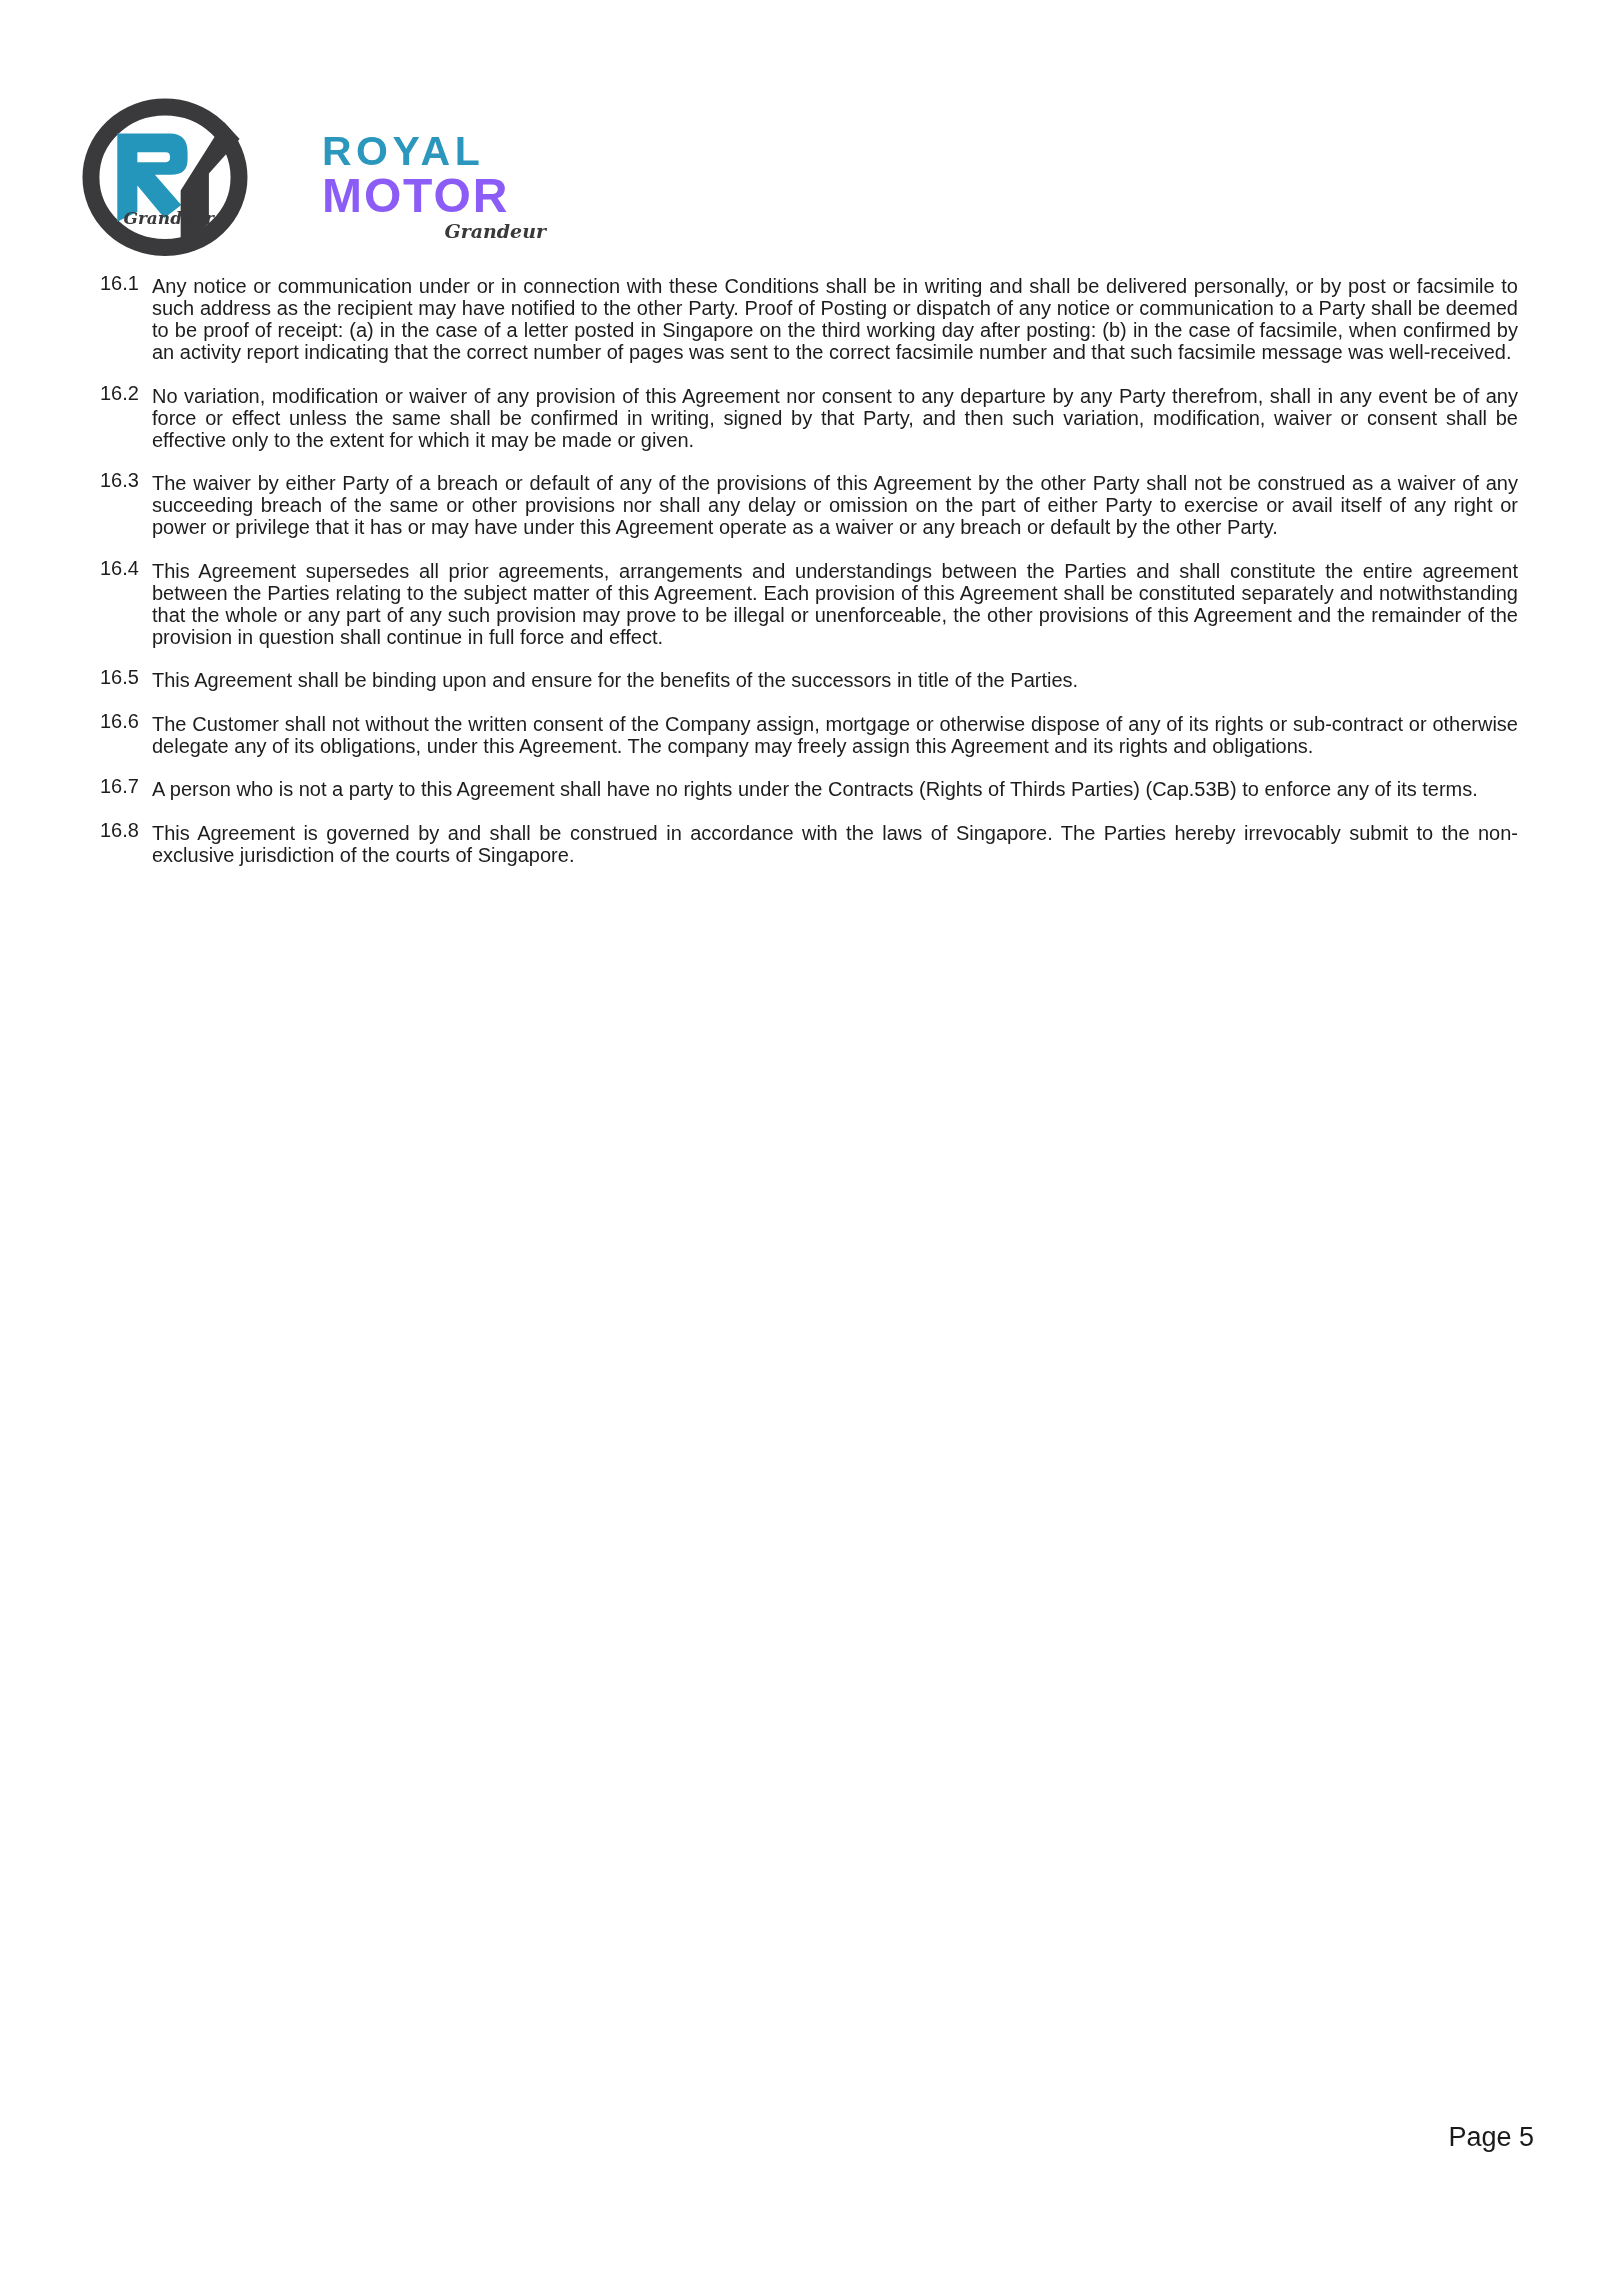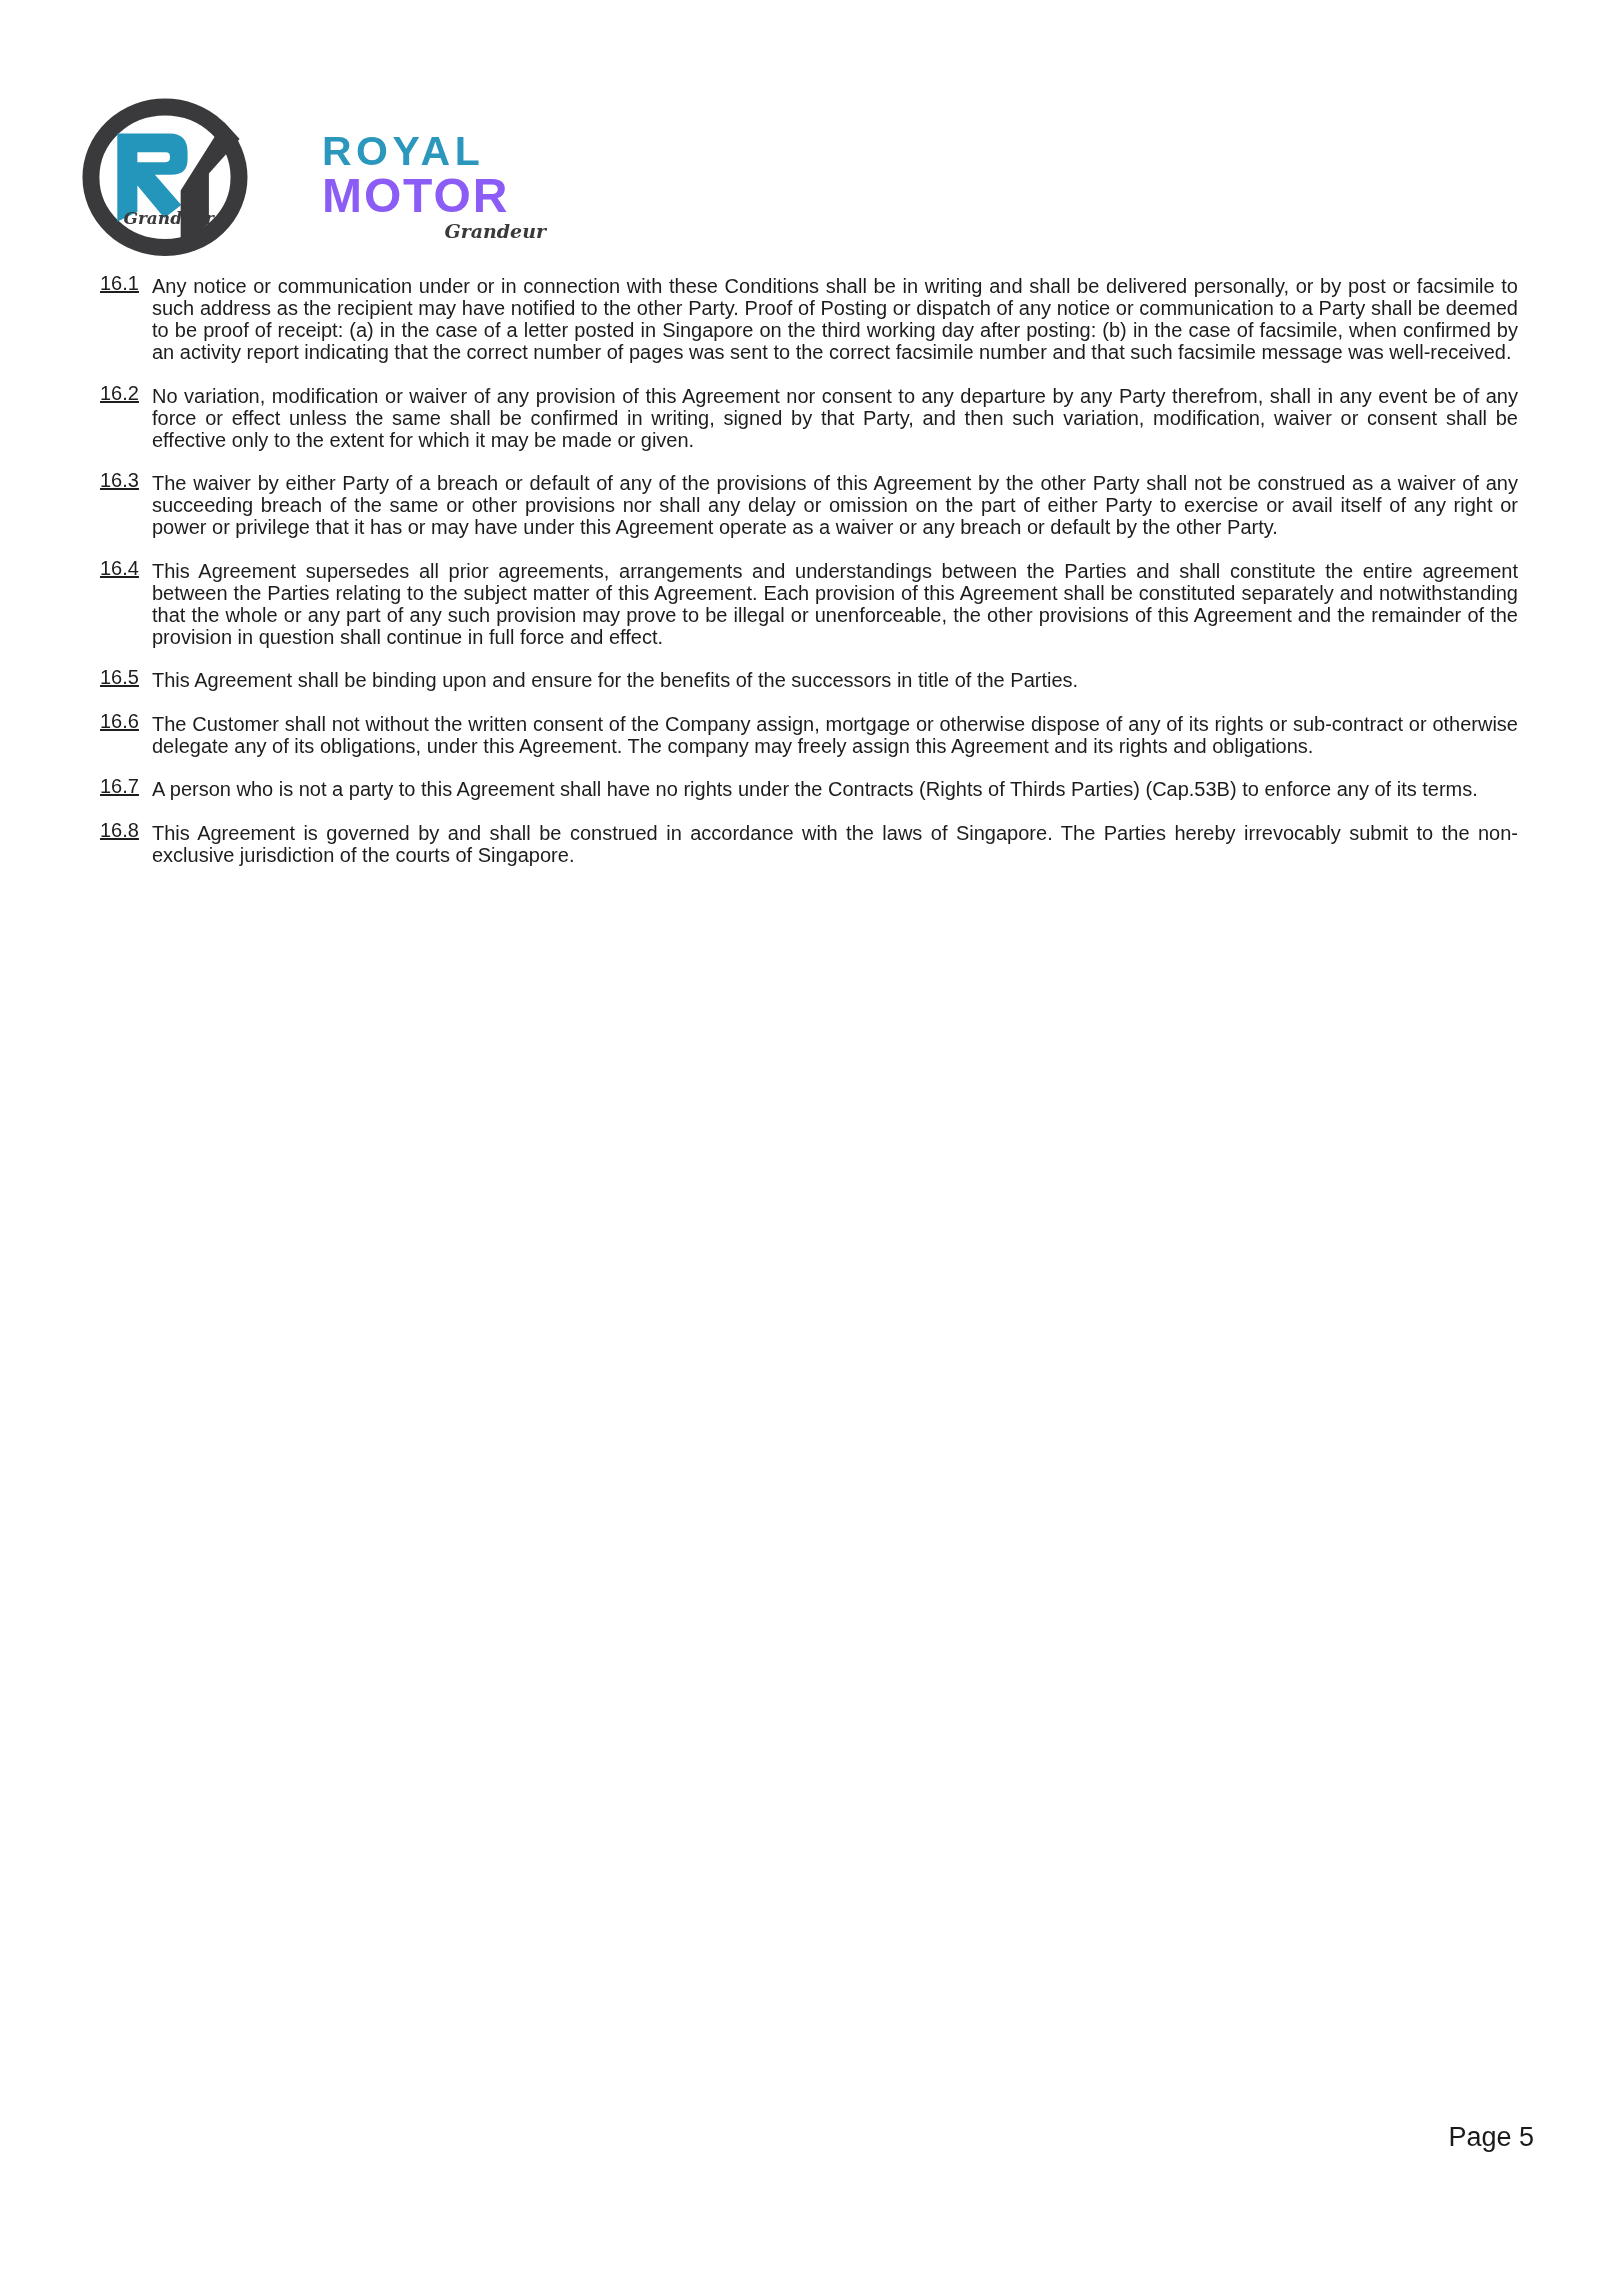--- a/index.html
+++ b/index.html
@@ -31,21 +31,21 @@
     width: 224px; margin-top: 1.3px;
   }
 
   
   .doc-body { position: absolute; left: 0; top: 269px; width: 1623px; padding: 0 99px 0 100px; box-sizing: border-box; }
   .heading { font-size: 22px; font-weight: bold; margin: 0 0 16.6px 0; color: #111; }
   .heading .h-num { display: inline-block; width: 49px; }
   .heading .h-title { border-bottom: 3.2px solid #111; padding-bottom: 1.9px; }
 
   .clause { display: grid; grid-template-columns: 46px 1fr; margin: 0 0 9.5px 0; }
-  .c-num { font-size: 20px; line-height: 29px; text-decoration: underline; }
+  .c-num { font-size: 20px; line-height: 29px; }
   .c-text {
     margin: 6px; font-size: 20px; line-height: 22px;
     text-align: justify; text-justify: inter-word;
   }
 
   
   .page-footer { position: absolute; top: 2122px; right: 89px; font-size: 27px; color: #1a1a1a; }
 </style>
 </head>
 <body>

